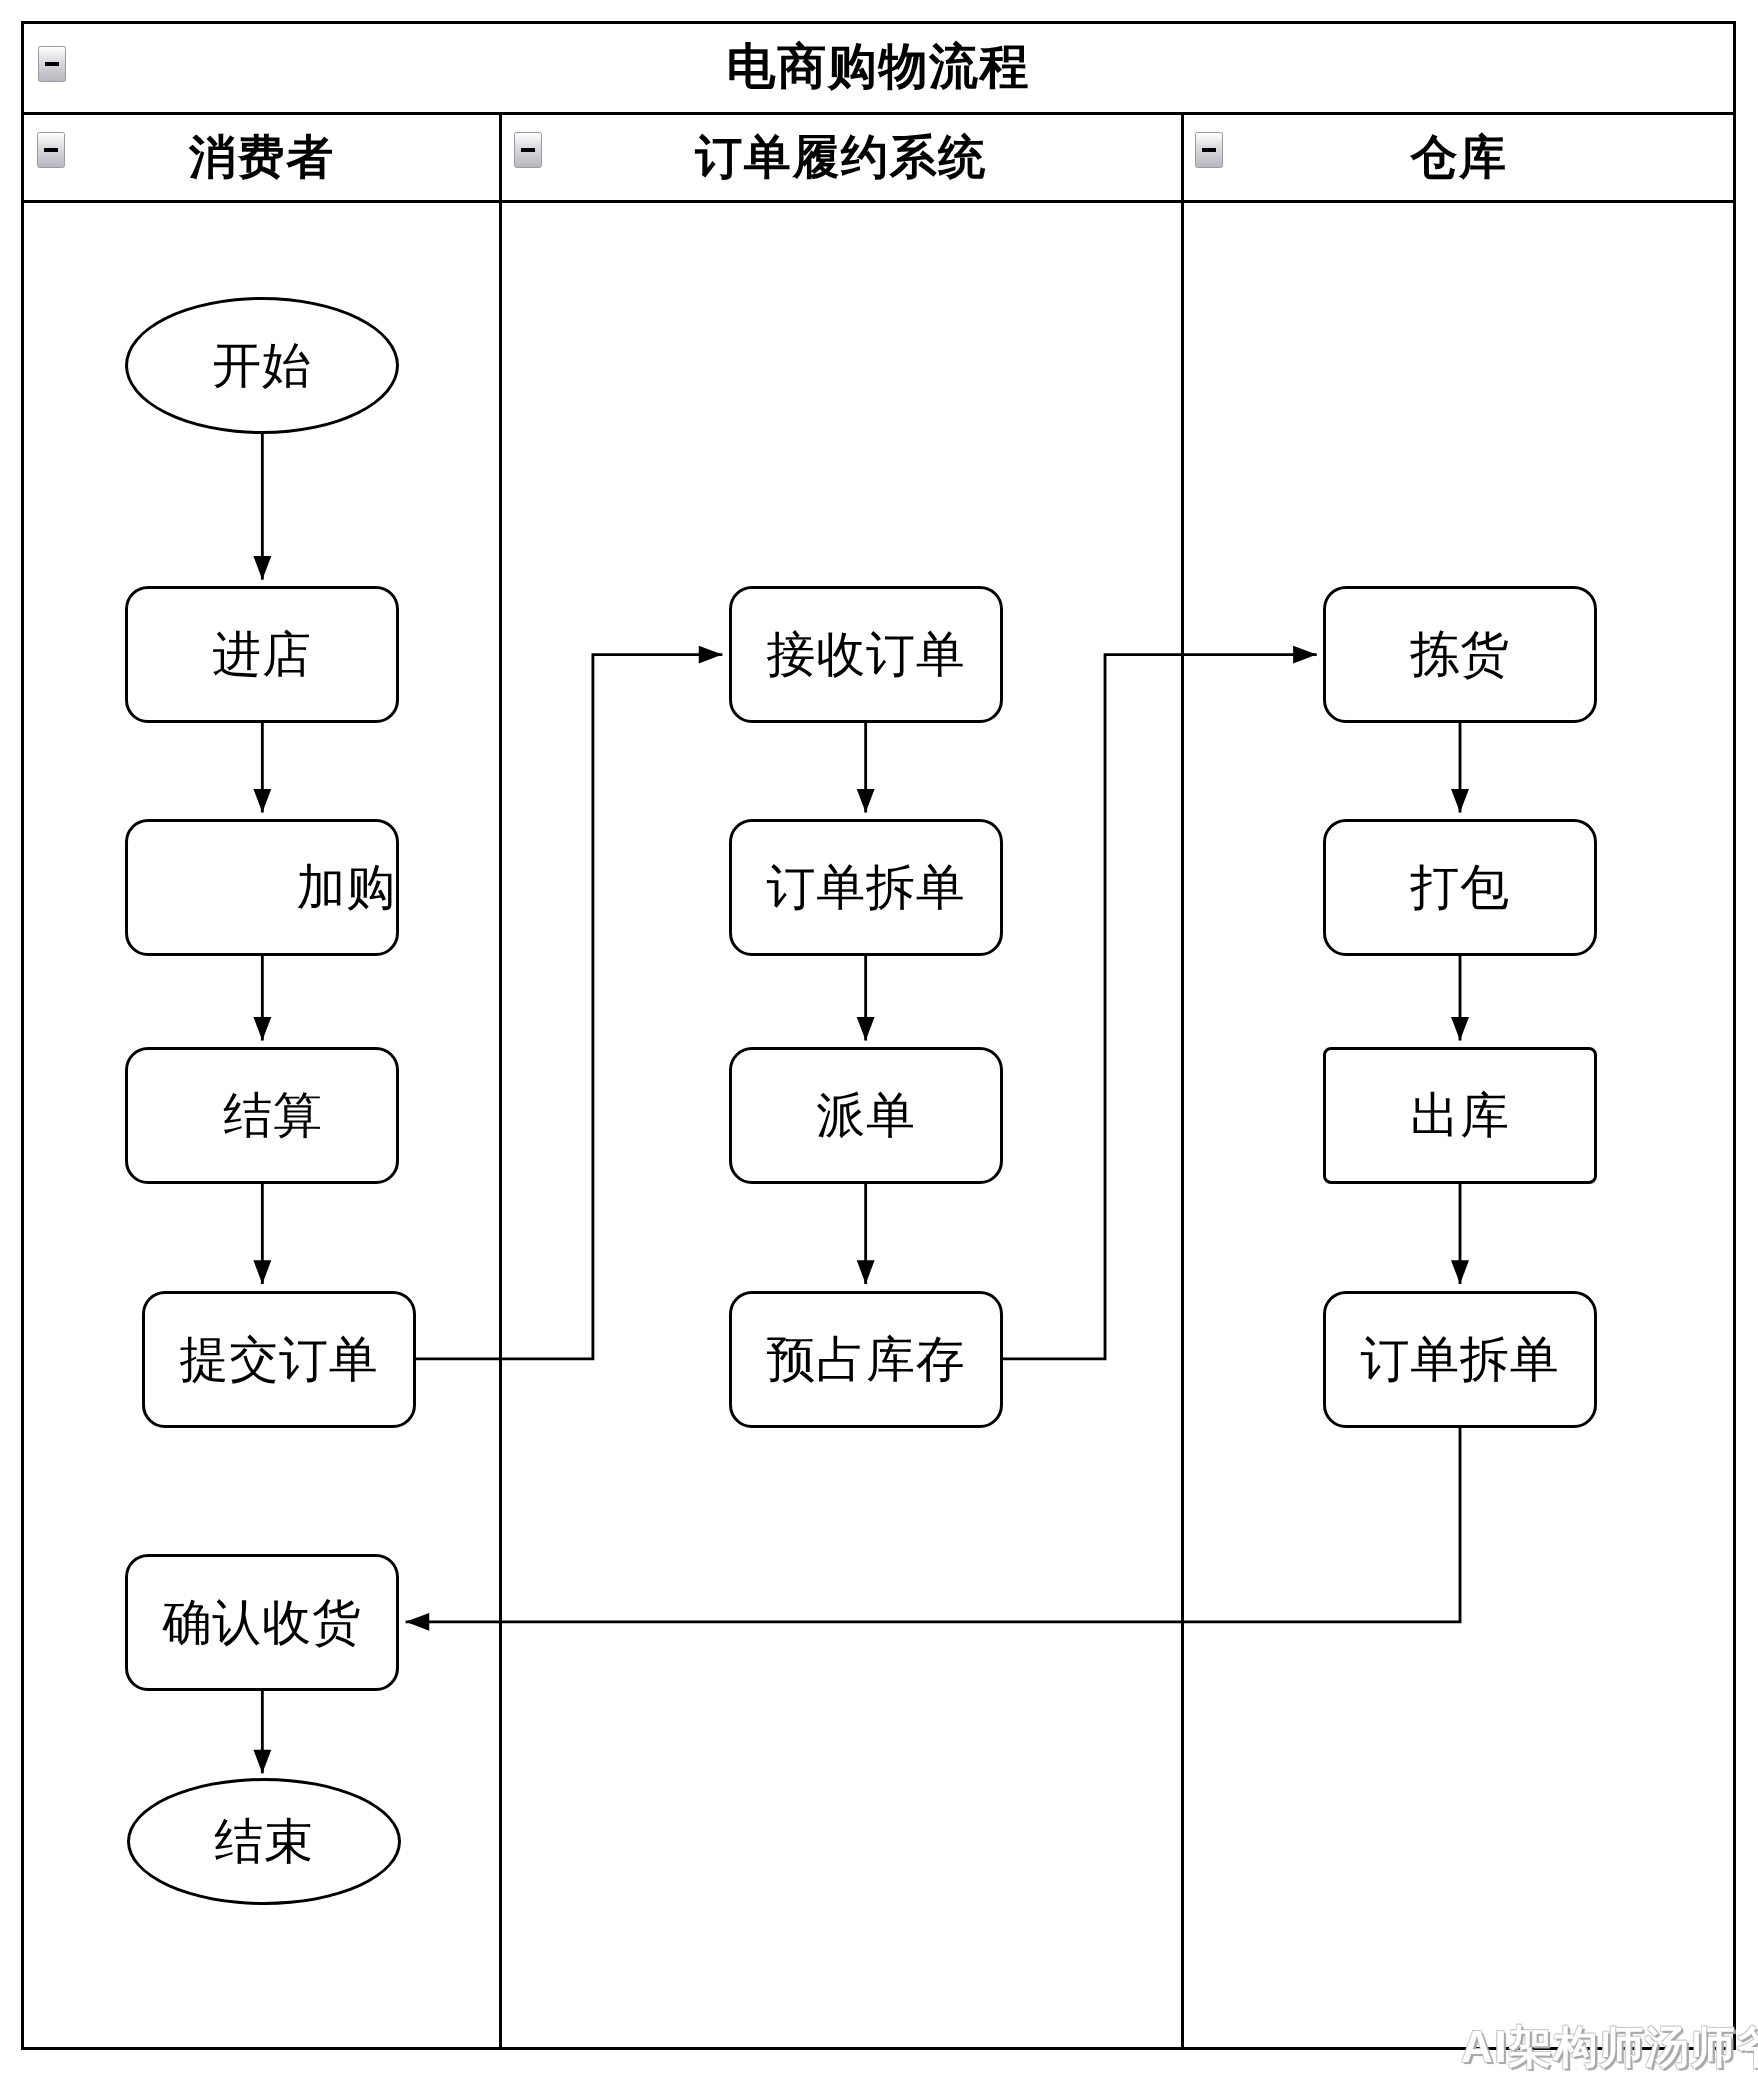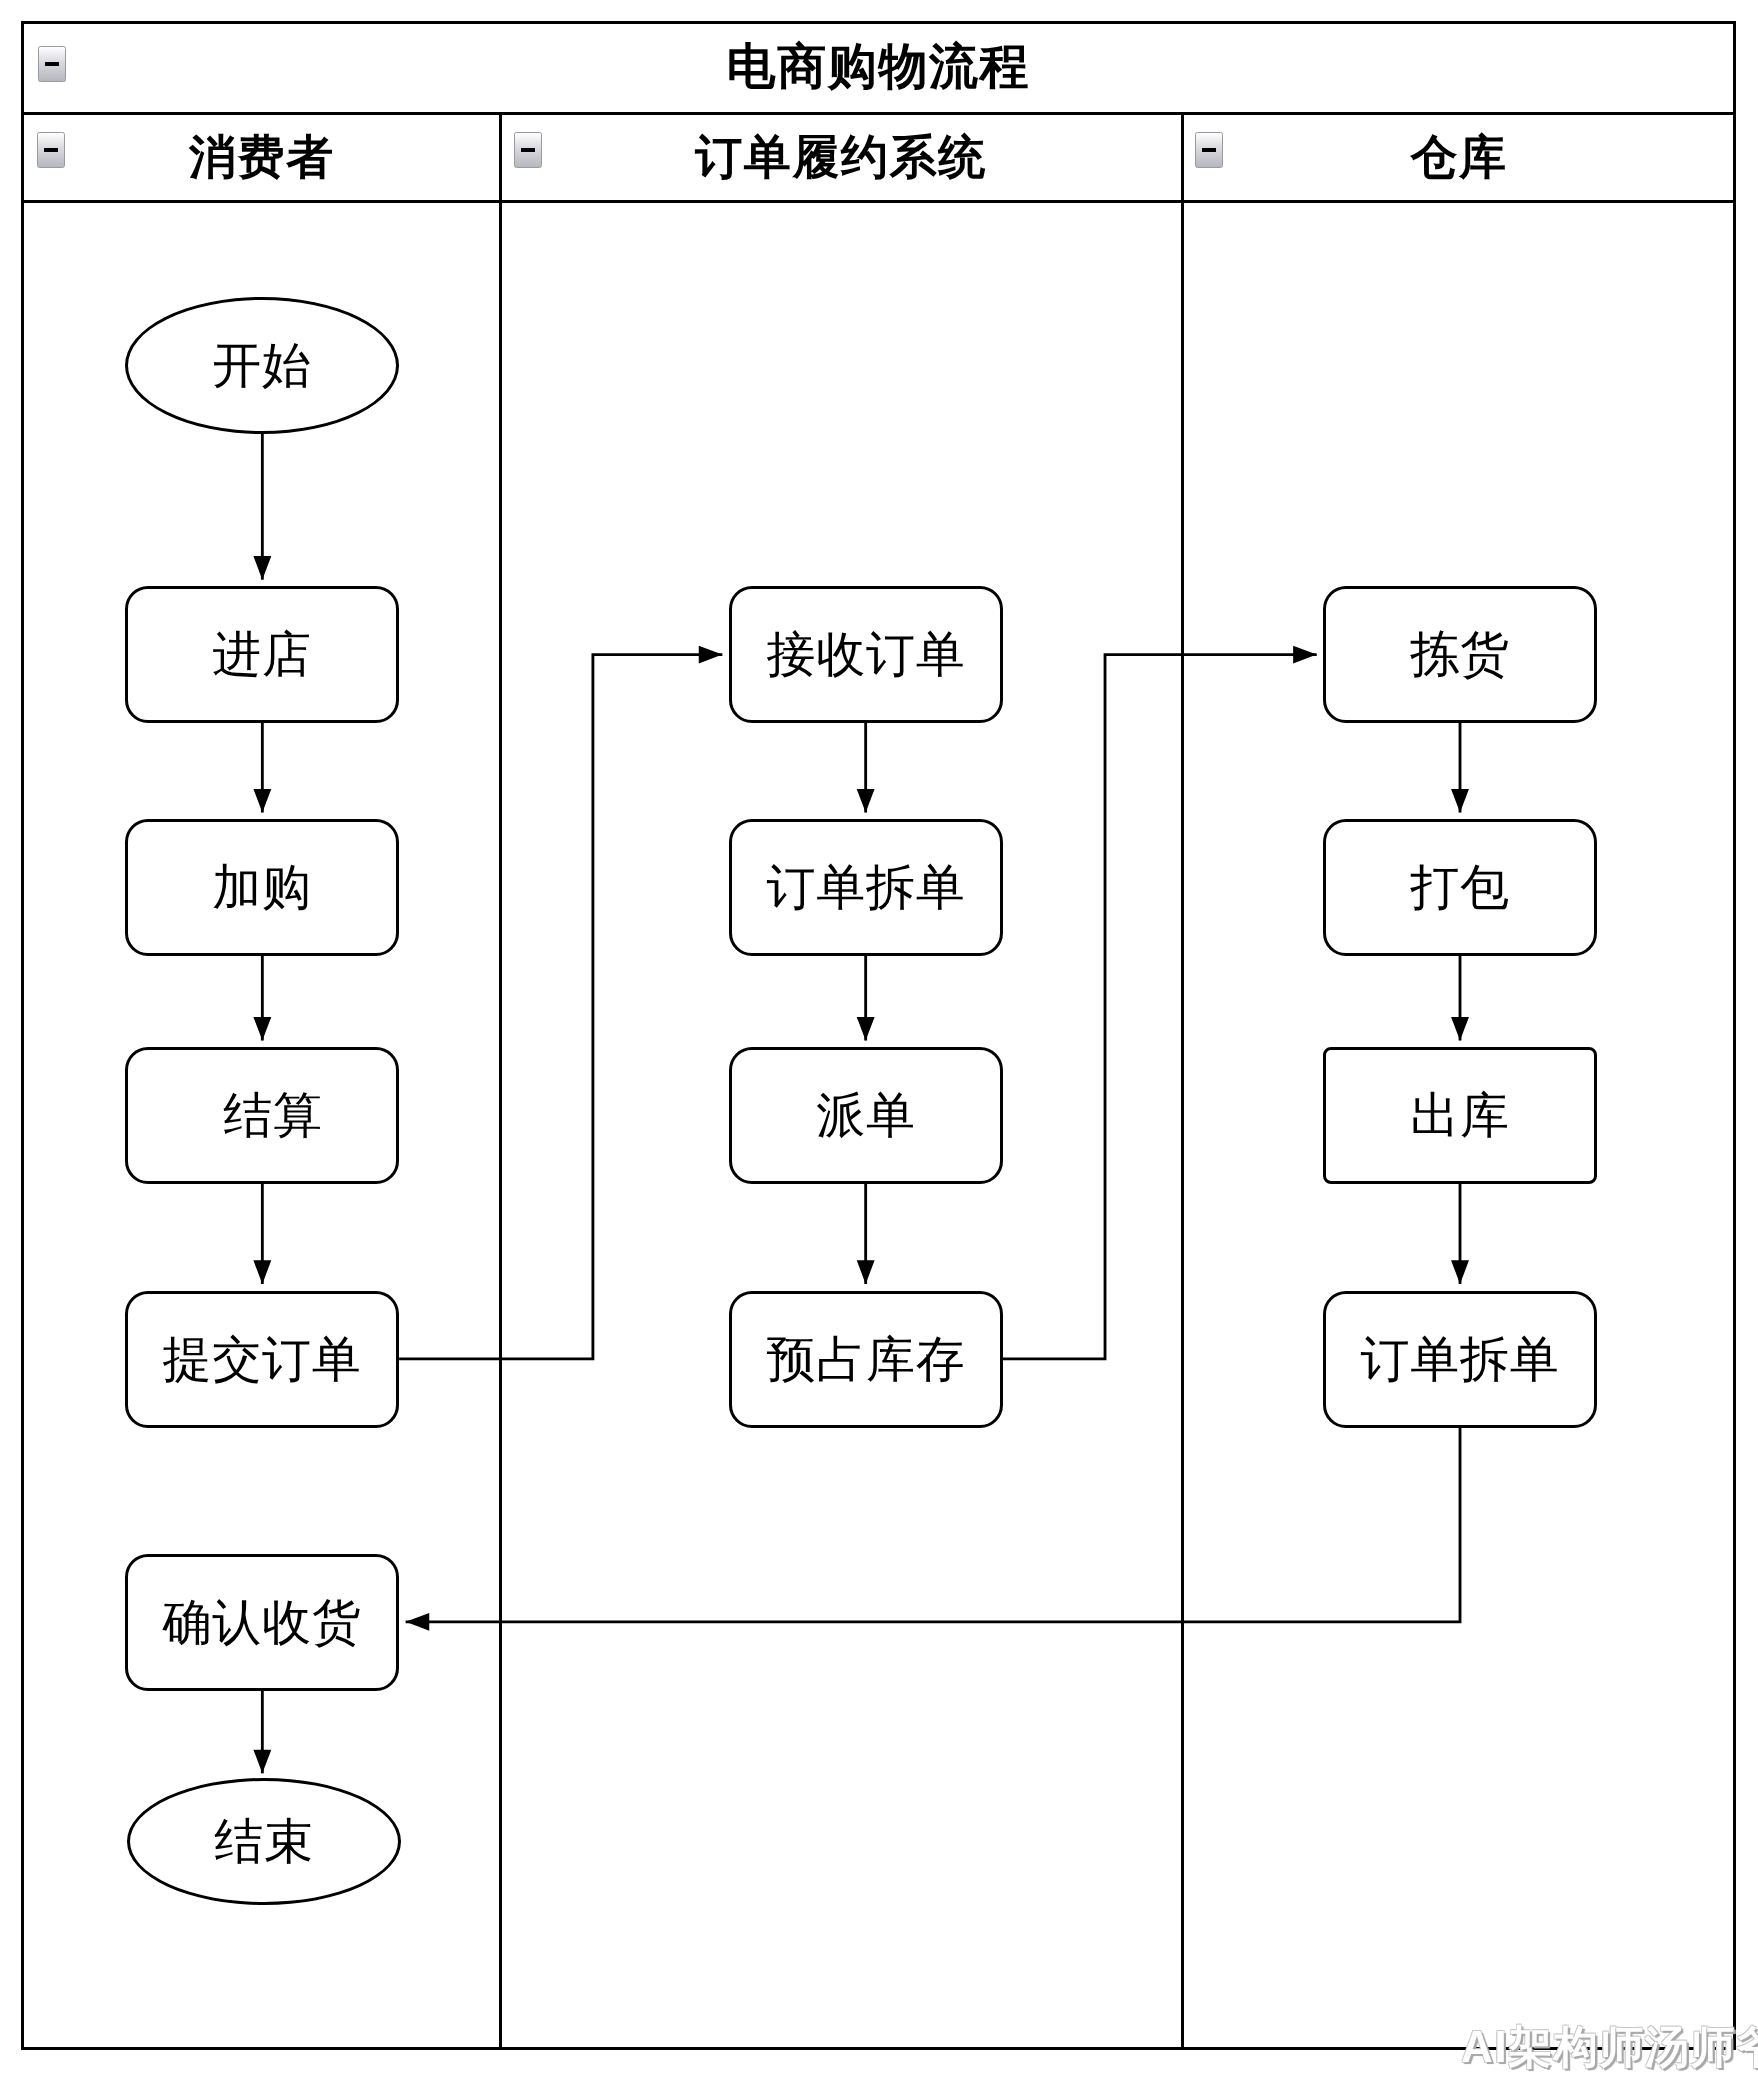--- a/index.html
+++ b/index.html
@@ -140,27 +140,27 @@
     <polyline class="edge" points="1793,1753 1793,1992 498,1992" marker-end="url(#arrowhead)"></polyline>
     <polyline class="edge" points="322,2076 322,2178" marker-end="url(#arrowhead)"></polyline>
   </svg>
 
   <div class="abs node ellipse" style="left:125px; top:297px; width:274px; height:137px;">
     <span class="node-label">开始</span>
   </div>
   <div class="abs node rounded" style="left:125px; top:586px; width:274px; height:137px;">
     <span class="node-label">进店</span>
   </div>
-  <div class="abs node rounded" style="left:125px; top:819px; width:274px; height:137px;">
+  <div class="abs node rounded" style="left:125px; top:819px; width:274px; height:137px;justify-content:flex-end;">
     <span class="node-label">加购</span>
   </div>
   <div class="abs node rounded" style="left:125px; top:1047px; width:274px; height:137px;padding-left:22px;">
     <span class="node-label">结算</span>
   </div>
-  <div class="abs node rounded" style="left:125px; top:1291px; width:274px; height:137px;">
+  <div class="abs node rounded" style="left:142px; top:1291px; width:274px; height:137px;">
     <span class="node-label">提交订单</span>
   </div>
   <div class="abs node rounded" style="left:125px; top:1554px; width:274px; height:137px;">
     <span class="node-label">确认收货</span>
   </div>
   <div class="abs node ellipse" style="left:127px; top:1778px; width:274px; height:127px;">
     <span class="node-label">结束</span>
   </div>
 
   <div class="abs node rounded" style="left:729px; top:586px; width:274px; height:137px;">

